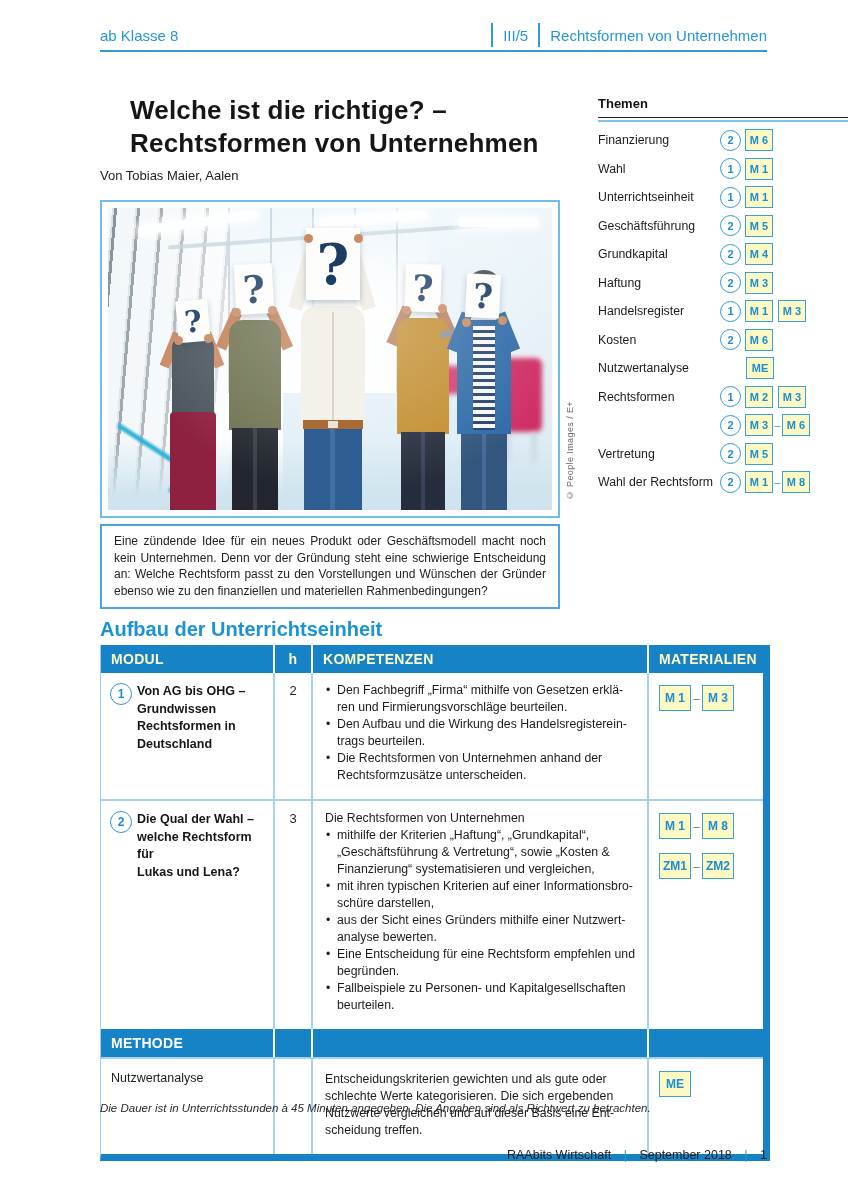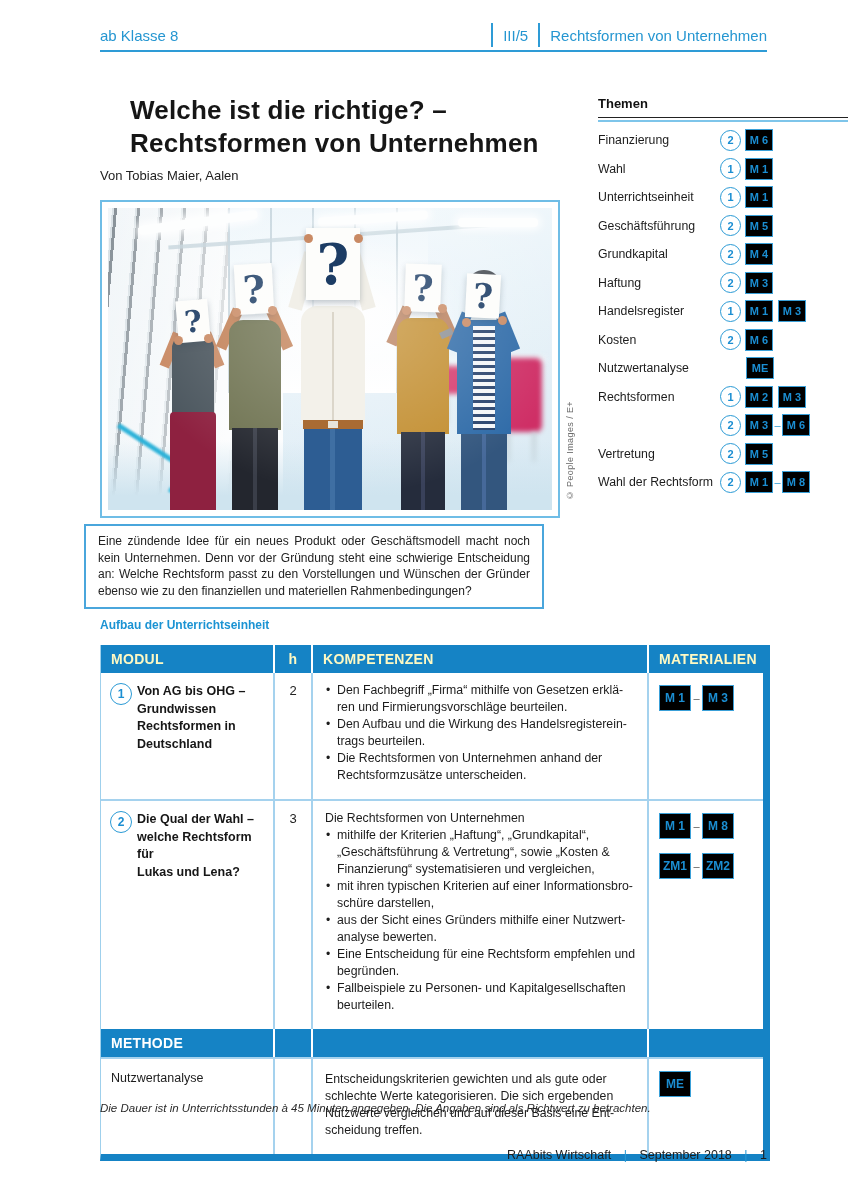--- a/index.html
+++ b/index.html
@@ -26,21 +26,21 @@
   .themen-row{display:flex;align-items:center;height:28.5px;}
   .themen-label{width:122px;flex:0 0 122px;font-size:12.3px;color:#1c1c1c;}
   .badges{display:flex;align-items:center;}
   .circ{display:inline-flex;align-items:center;justify-content:center;width:19px;height:19px;
         border:1.5px solid #2a9ad5;border-radius:50%;color:#1b8ed2;font-size:11px;font-weight:600;
         flex:0 0 auto;background:#fff;}
   .badges .circ{margin-right:4px;}
   .badges .spacer-badge{width:26px;flex:0 0 26px;}
   .mbox{display:inline-flex;align-items:center;justify-content:center;min-width:22px;height:20px;
         padding:0 2px;border:1.5px solid #3aa0d8;color:#1b8ed2;font-size:11px;font-weight:600;
-        background:#000000;flex:0 0 auto;text-align:right;}
+        background:#fef9c3;flex:0 0 auto;text-align:right;}
   .badges .mbox + .mbox{margin-left:5px;}
   .dash{display:inline-block;width:9px;text-align:center;color:#2a9ad5;font-size:11px;flex:0 0 auto;}
 
   
   .photobox{position:absolute;left:100px;top:200px;width:460px;height:318px;box-sizing:border-box;
             border:2px solid #6fbde6;background:#fff;padding:6px;}
   .photo{position:relative;width:444px;height:302px;overflow:hidden;
          background:linear-gradient(165deg,#f8fcfe 0%,#e9f3f9 45%,#d9e9f3 100%);}
   .wallL{position:absolute;left:-46px;top:-24px;width:200px;height:370px;transform:rotate(-4deg);
          background:repeating-linear-gradient(99deg,#eef3f6 0 18px,#c9d4da 18px 20px,#4d5a64 20px 23px);opacity:.8;}
@@ -137,26 +137,26 @@
             background:linear-gradient(90deg,#33567e 0 21px,#46699a 21px 25px,#33567e 25px);}
   .p5 .paper{left:14px;top:4px;width:34px;height:44px;transform:rotate(3deg);font-size:34px;}
   .p5 .h1a{left:10px;top:48px;} .p5 .h1b{left:46px;top:46px;}
 
   .credit{position:absolute;left:562px;top:386px;width:16px;height:130px;display:flex;
           align-items:center;justify-content:center;}
   .credit span{writing-mode:vertical-rl;transform:rotate(180deg);font-size:9px;color:#6b6b6b;
           letter-spacing:.4px;white-space:nowrap;}
 
   
-  .caption{position:absolute;left:84px;top:524px;width:460px;box-sizing:border-box;
+  .caption{position:absolute;left:100px;top:524px;width:460px;box-sizing:border-box;
            border:2px solid #4aa6dc;padding:7px 12px 8px 12px;font-size:12px;line-height:16.5px;
            text-align:justify;color:#222;}
 
   
-  .sechead{position:absolute;left:100px;top:618px;font-size:12px;font-weight:bold;color:#1b93d3;}
+  .sechead{position:absolute;left:100px;top:618px;font-size:20px;font-weight:bold;color:#1b93d3;}
 
   
   .utable{position:absolute;left:100px;top:645px;width:670px;box-sizing:border-box;
           border-left:1.5px solid #9fd0ec;border-right:7px solid #1583c5;border-bottom:7px solid #1583c5;}
   .trow{display:grid;grid-template-columns:172px 38px 336px 1fr;}
   .cell{box-sizing:border-box;}
   .trow .cell + .cell{border-left:2px solid #a5d2ee;}
   .thead .cell{background:#1583c5;color:#fef9c3;font-size:14px;font-weight:bold;letter-spacing:.3px;
                padding:6px 10px;border-left-color:#fff !important;}
   .thead .cell.hcol{text-align:center;padding-left:2px;padding-right:2px;}

